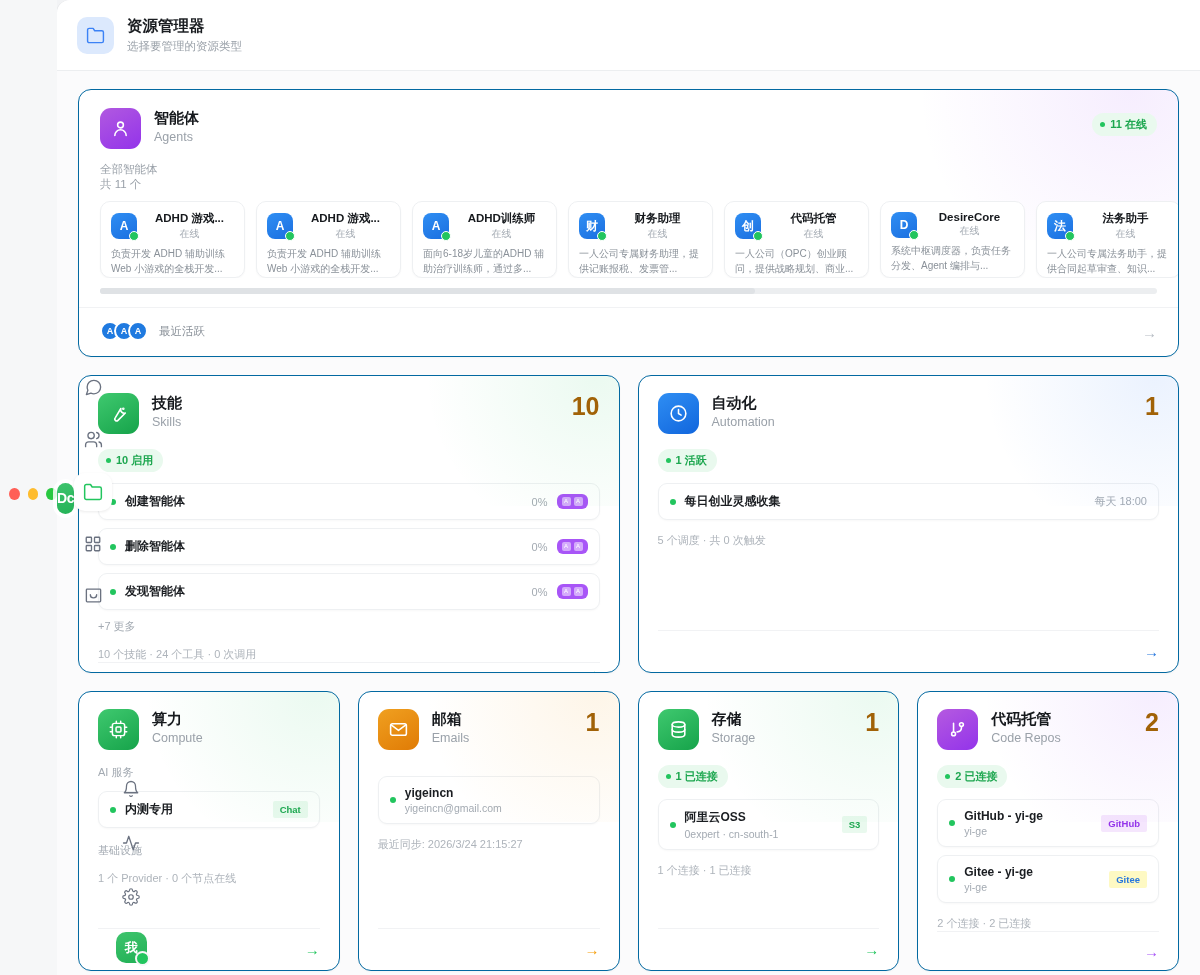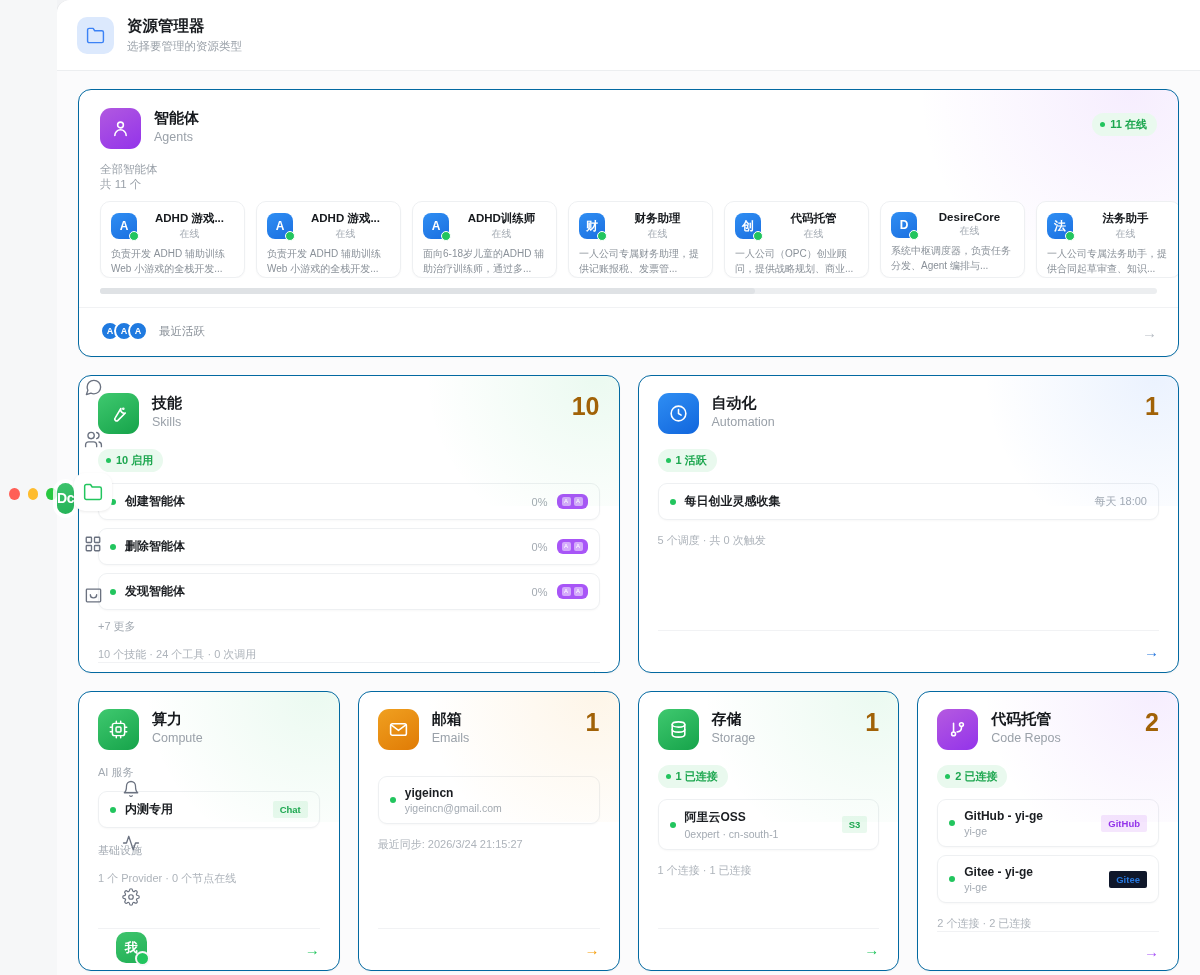--- a/index.html
+++ b/index.html
@@ -239,21 +239,21 @@
   .gdot { width: 6px; height: 6px; border-radius: 50%; background: #22c55e; flex: 0 0 6px; }
   .lr-main { flex: 1; min-width: 0; }
   .lr-title { font-size: 12px; font-weight: 700; color: #1a1d21; }
   .lr-sub { font-size: 10.5px; color: #a3aab2; margin-top: 2px; }
   .lr-right { font-size: 11px; color: #a3aab2; }
   .chip {
     font-size: 9.5px; font-weight: 700; border-radius: 2px; padding: 3px 7px;
   }
   .chip-green { background: #e9f9ee; color: #1ea750; }
   .chip-purple{ background: #f5e6fd; color: #9333ea; }
-  .chip-blue  { background: #0f172a; color: #2777dd; }
+  .chip-blue  { background: #fef9c3; color: #2777dd; }
 
   .avbadge {
     background: #a855f7; border-radius: 6px; padding: 3px 5px;
     display: inline-flex; gap: 3px; align-items: center;
   }
   .avbadge i {
     width: 9px; height: 9px; border-radius: 2px; background: rgba(255,255,255,.5);
     display: block; font-style: normal; font-size: 6px; color: #fff;
     text-align: center; line-height: 9px;
   }

